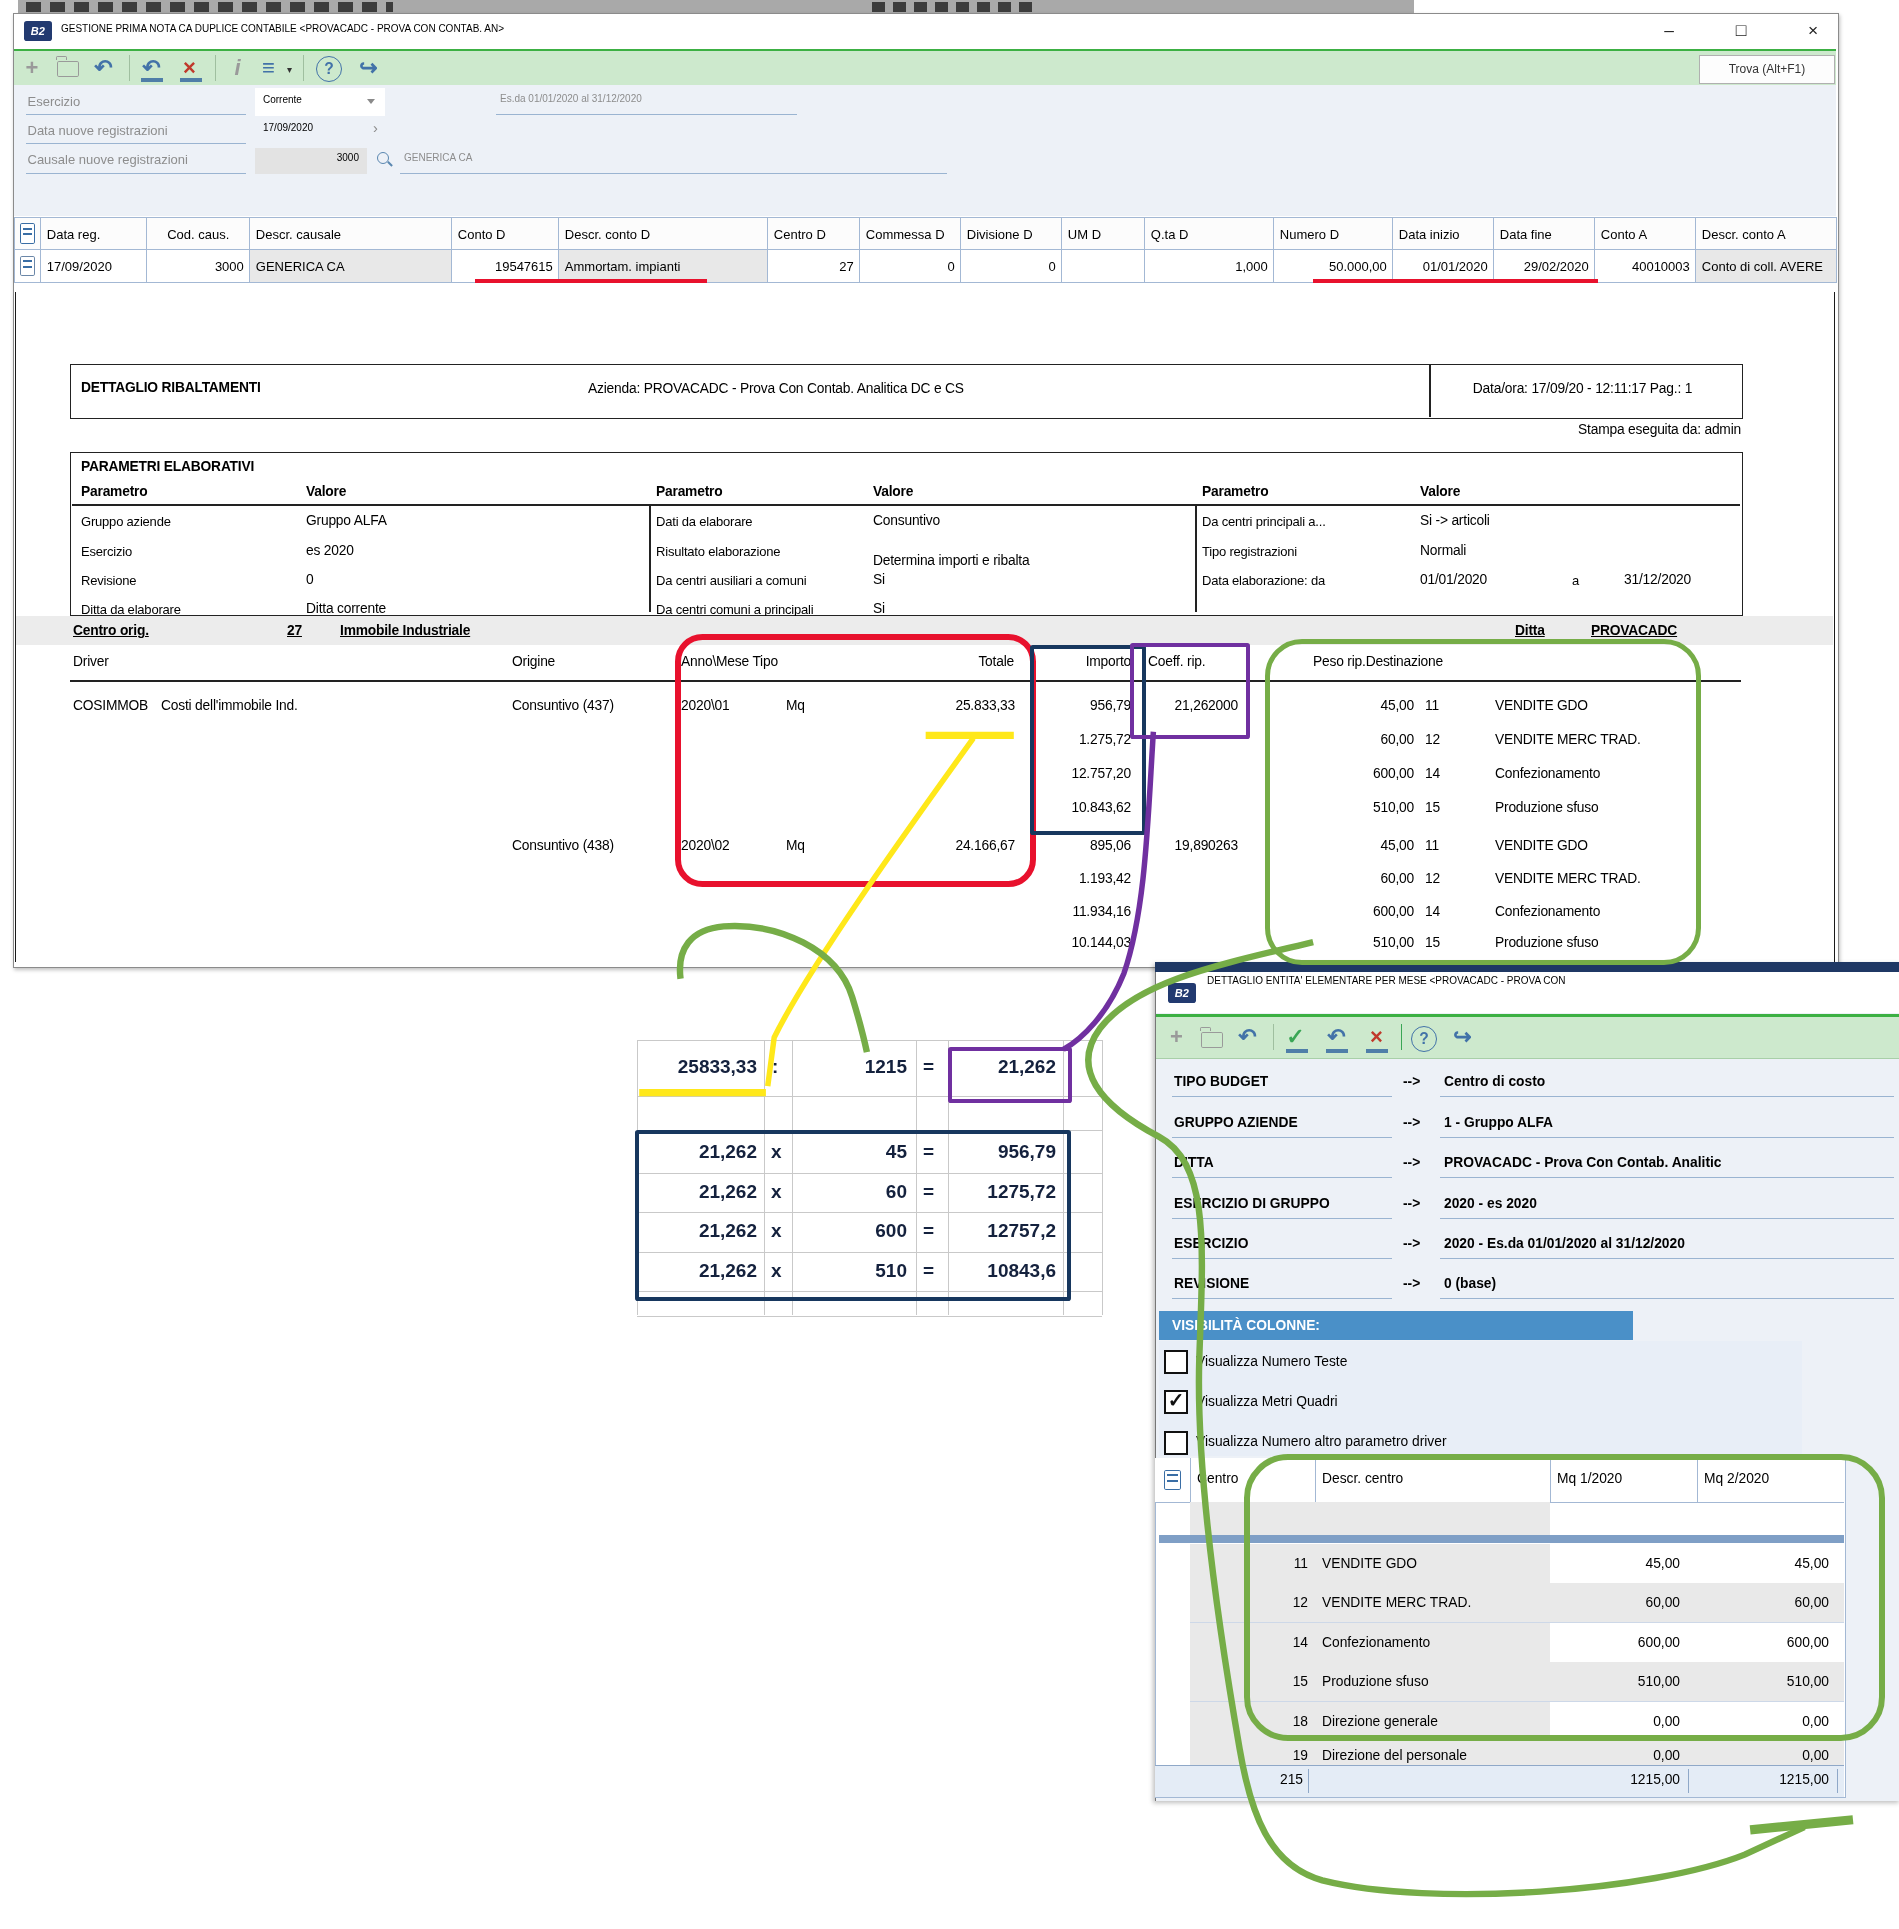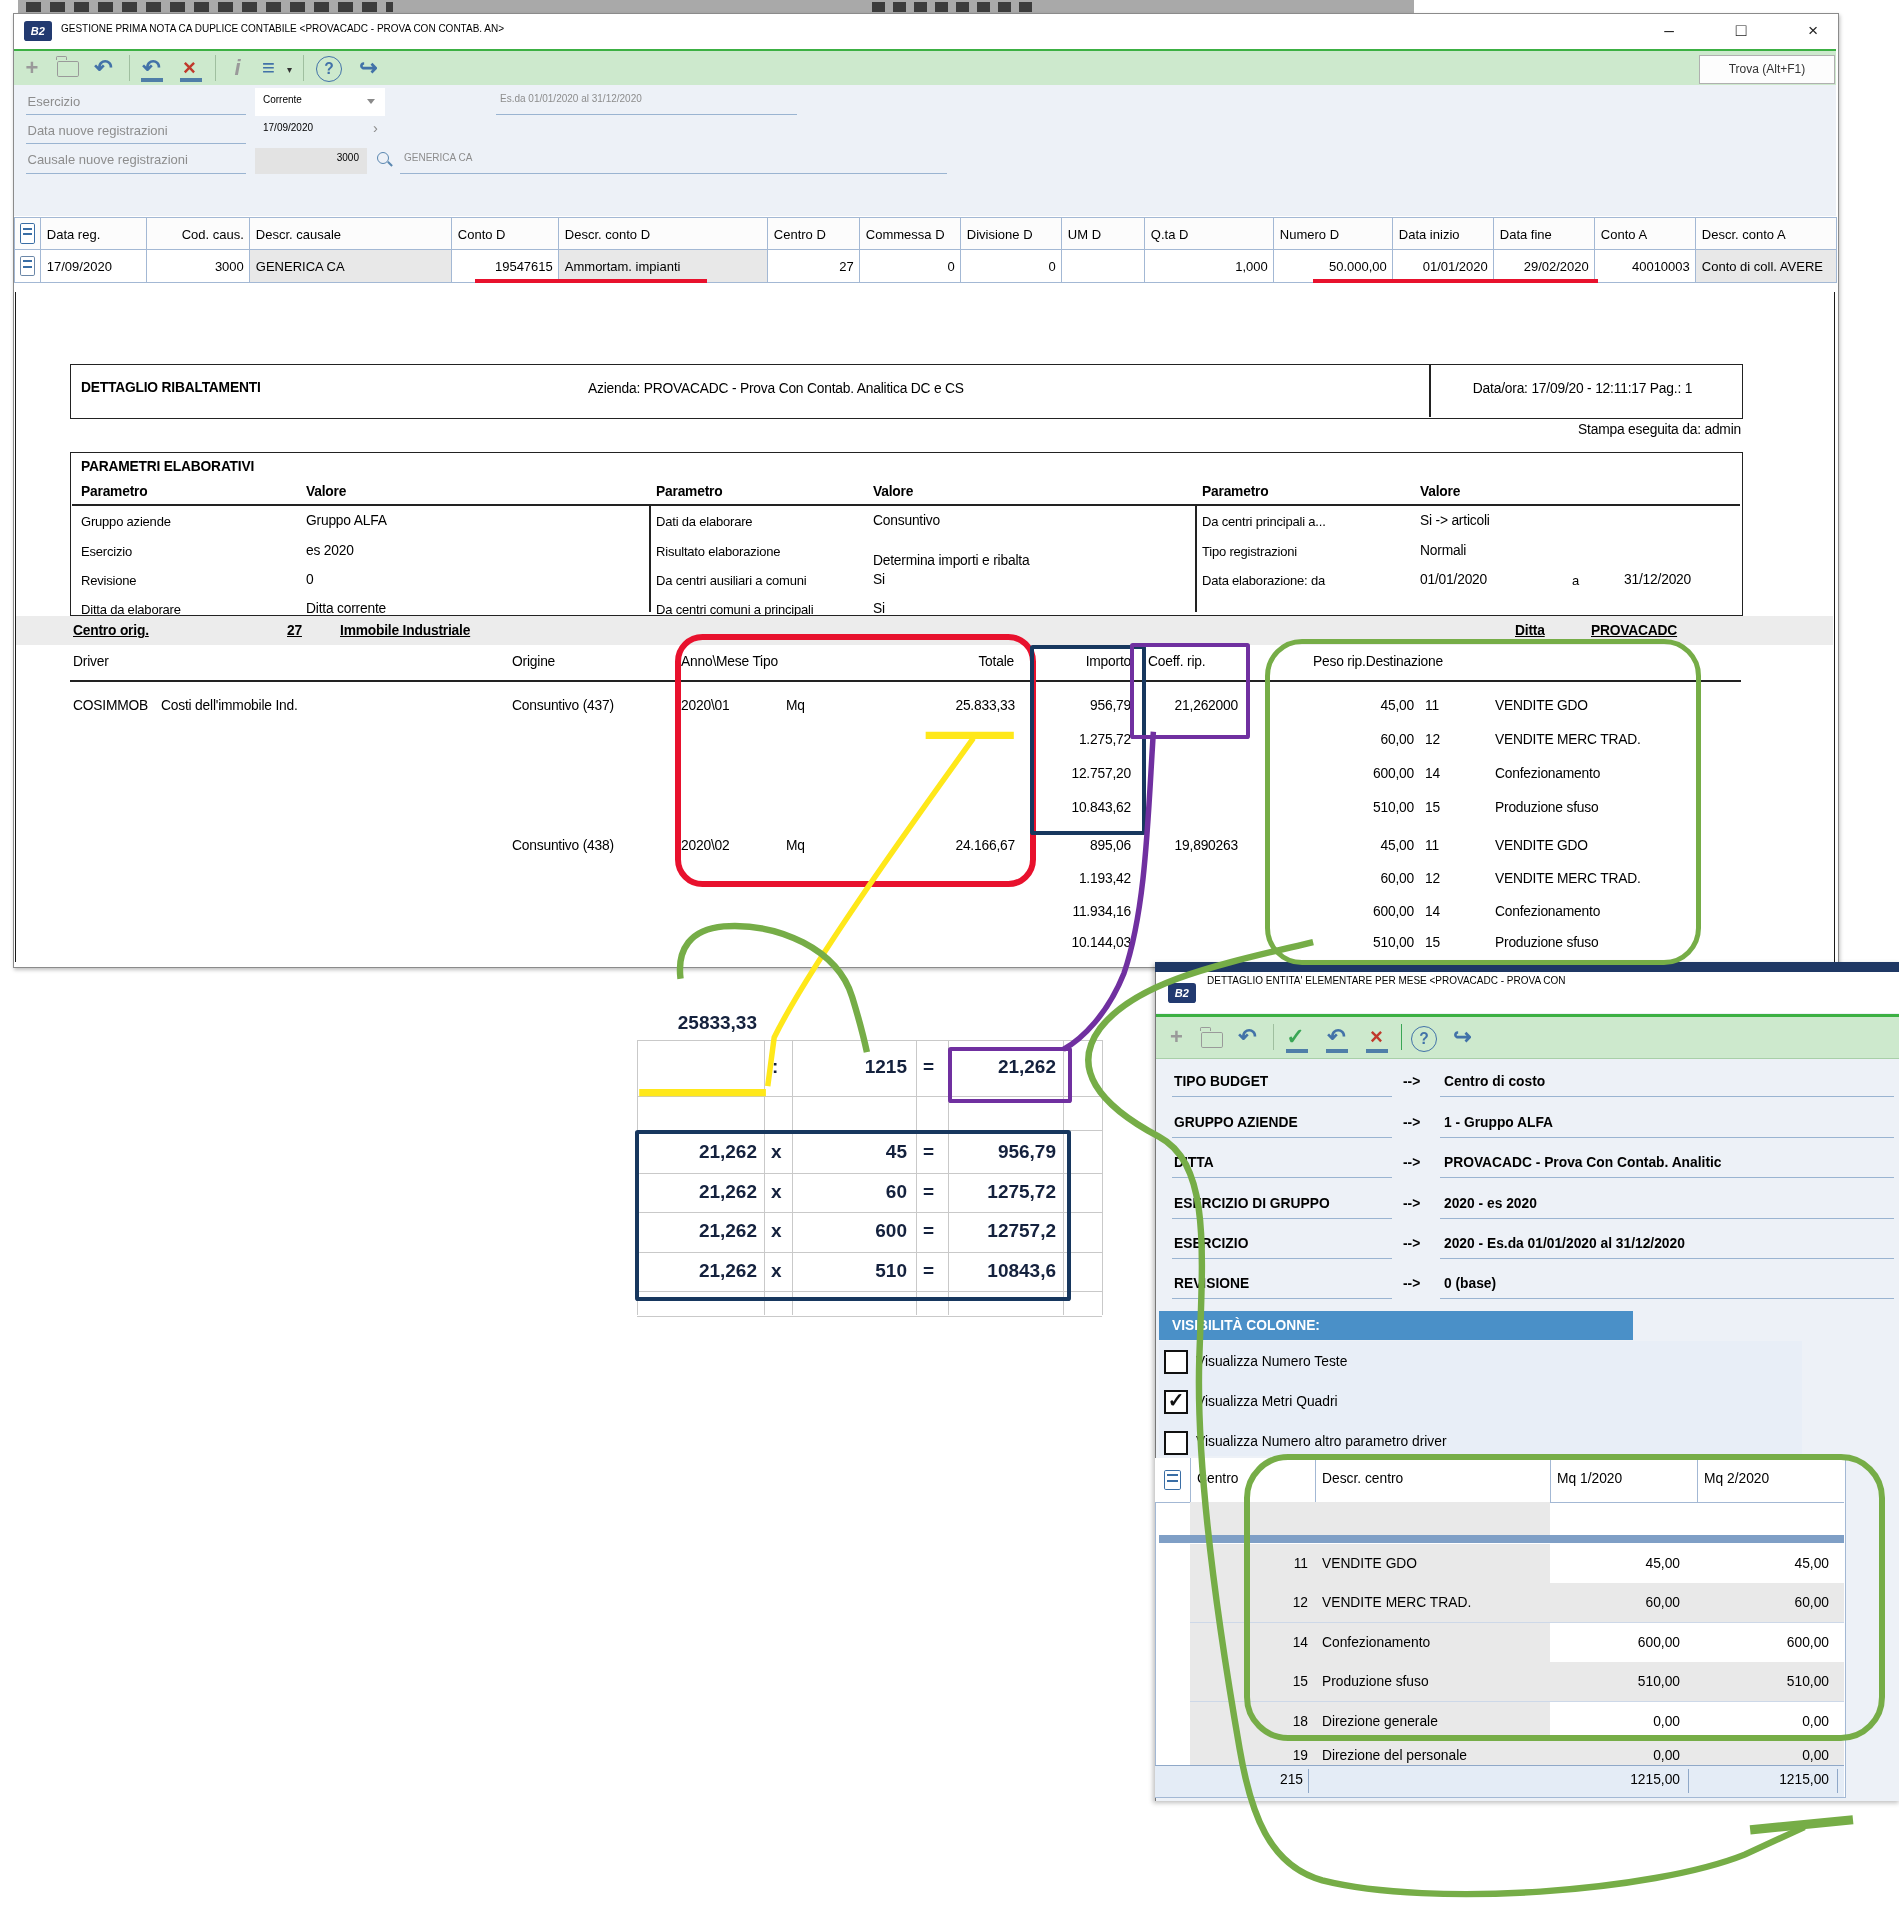--- a/index.html
+++ b/index.html
@@ -135,21 +135,21 @@
 <div class="mag" style="left:377px;top:152px"></div>
 <div class="abs t15 grey" style="left:404px;top:152px">GENERICA CA</div>
 <div class="fieldline" style="left:400px;top:173px;width:547px"></div>
 
 <div class="grid">
   <div class="grow ghead">
     <div class="gcell gico">
         <span class="sheetico"></span>
       </div>
     <div class="gcell c0">Data reg.</div>
-    <div class="gcell c1" style="text-align:right">Cod. caus.</div>
+    <div class="gcell c1" style="text-align:center">Cod. caus.</div>
     <div class="gcell c2">Descr. causale</div>
     <div class="gcell c3" style="text-align:left">Conto D</div>
     <div class="gcell c4">Descr. conto D</div>
     <div class="gcell c5" style="text-align:left">Centro D</div>
     <div class="gcell c6" style="text-align:left">Commessa D</div>
     <div class="gcell c7" style="text-align:left">Divisione D</div>
     <div class="gcell c8">UM D</div>
     <div class="gcell c9" style="text-align:left">Q.ta D</div>
     <div class="gcell c10" style="text-align:left">Numero D</div>
     <div class="gcell c11" style="text-align:left">Data inizio</div>
@@ -309,21 +309,21 @@
 <div class="gl" style="left:1102px;top:1040px;width:0.9px;height:275px"></div>
 <div class="gl" style="left:637px;top:1040px;width:465px;height:0.9px"></div>
 <div class="gl" style="left:637px;top:1096px;width:465px;height:0.9px"></div>
 <div class="gl" style="left:637px;top:1130px;width:465px;height:0.9px"></div>
 <div class="gl" style="left:637px;top:1173px;width:465px;height:0.9px"></div>
 <div class="gl" style="left:637px;top:1212px;width:465px;height:0.9px"></div>
 <div class="gl" style="left:637px;top:1252px;width:465px;height:0.9px"></div>
 <div class="gl" style="left:637px;top:1291px;width:465px;height:0.9px"></div>
 <div class="gl" style="left:637px;top:1316px;width:465px;height:0.9px"></div>
 
-<div class="calct r" style="left:643px;top:1012px;width:114px">25833,33</div>
+<div class="calct r" style="left:643px;top:1056px;width:114px">25833,33</div>
 <div class="calct" style="left:772px;top:1056px">:</div>
 <div class="calct r" style="left:797px;top:1056px;width:110px">1215</div>
 <div class="calct" style="left:923px;top:1056px">=</div>
 <div class="calct r" style="left:955px;top:1056px;width:101px">21,262</div>
 
 <div class="calct r" style="left:643px;top:1141px;width:114px">21,262</div>
 <div class="calct" style="left:771px;top:1141px">x</div>
 <div class="calct r" style="left:797px;top:1141px;width:110px">45</div>
 <div class="calct" style="left:923px;top:1141px">=</div>
 <div class="calct r" style="left:955px;top:1141px;width:101px">956,79</div>

